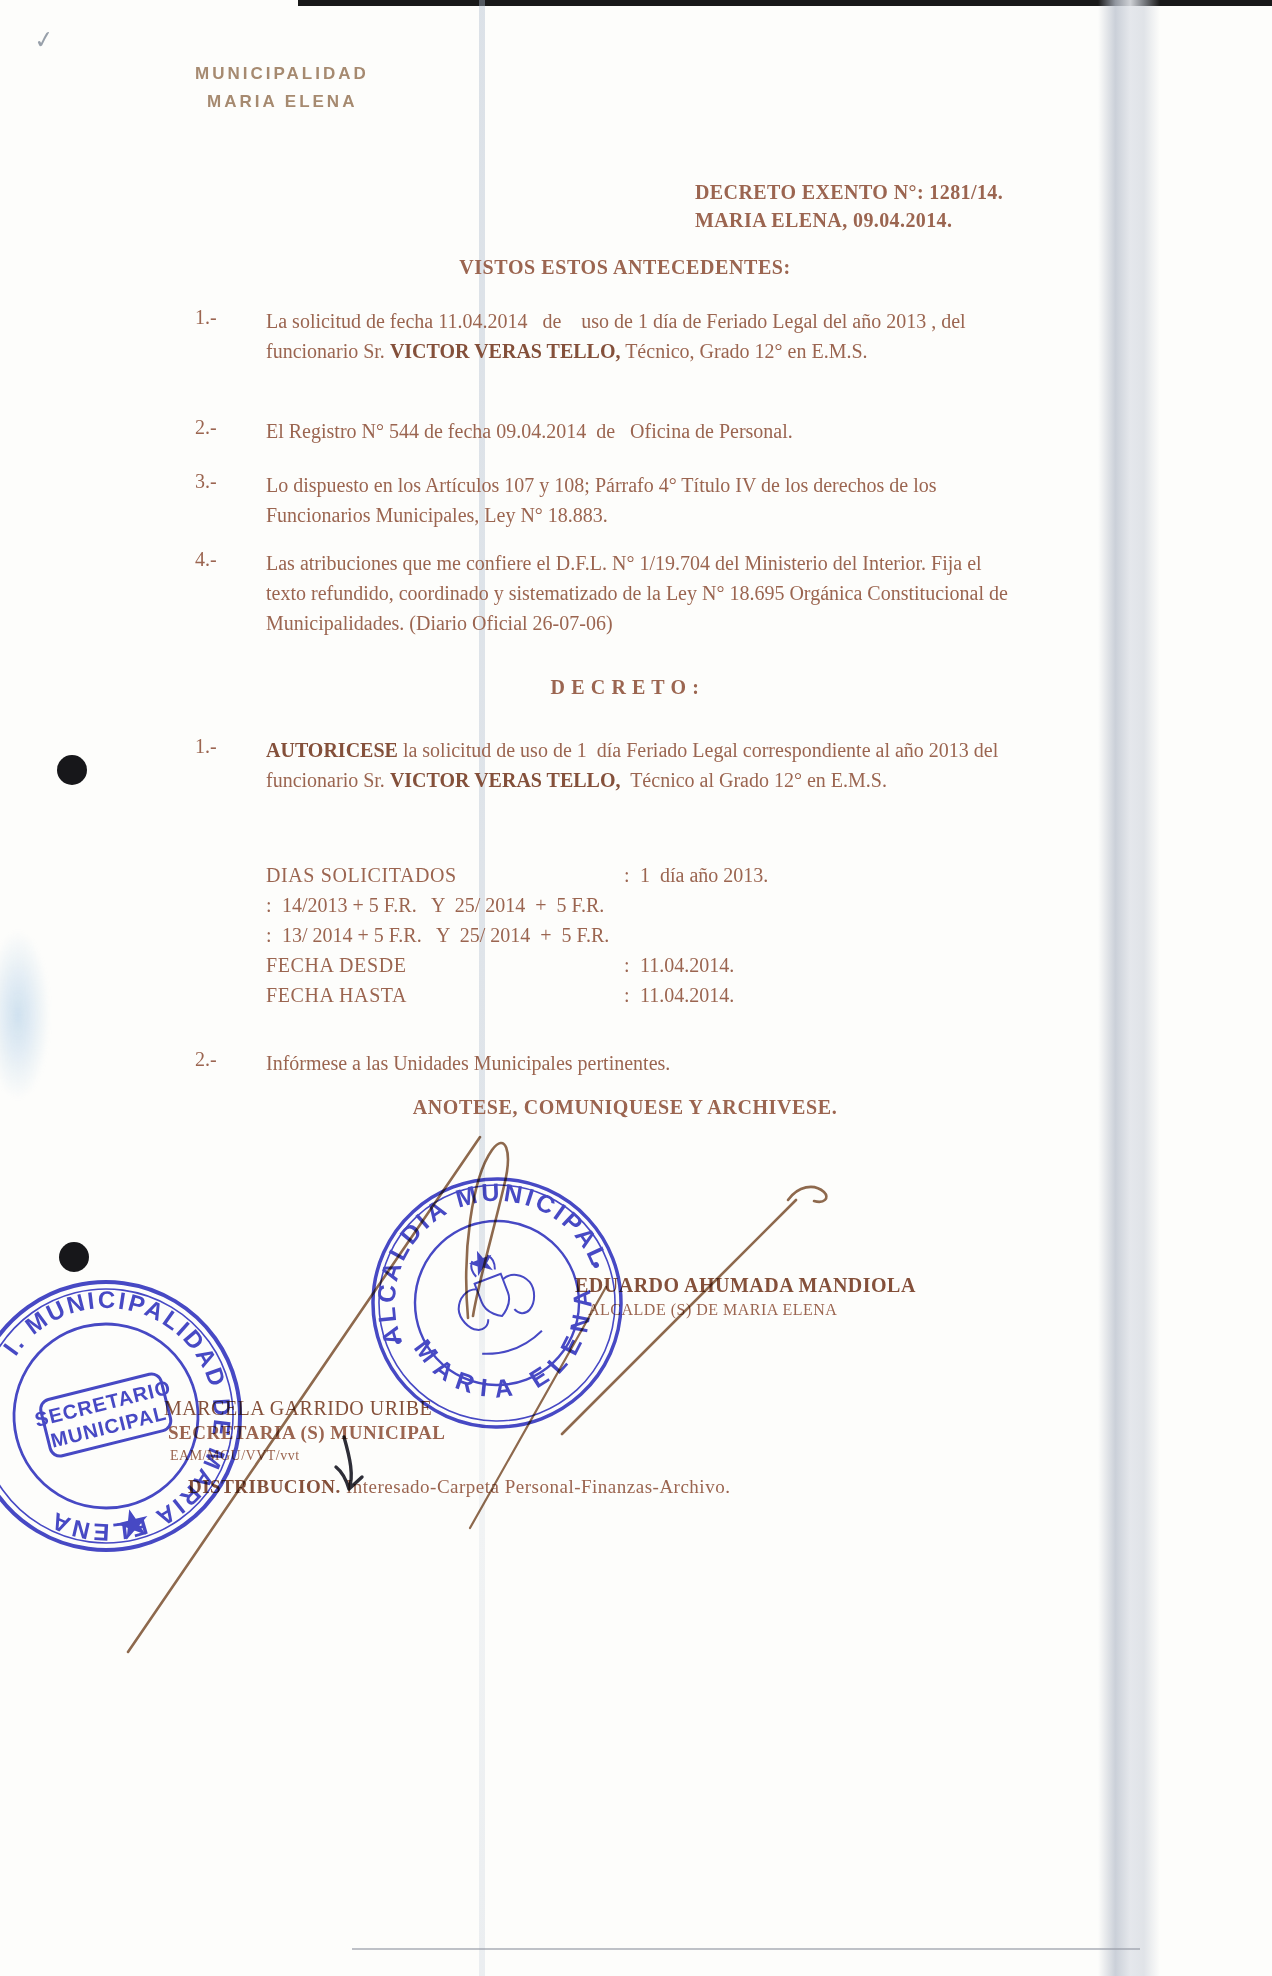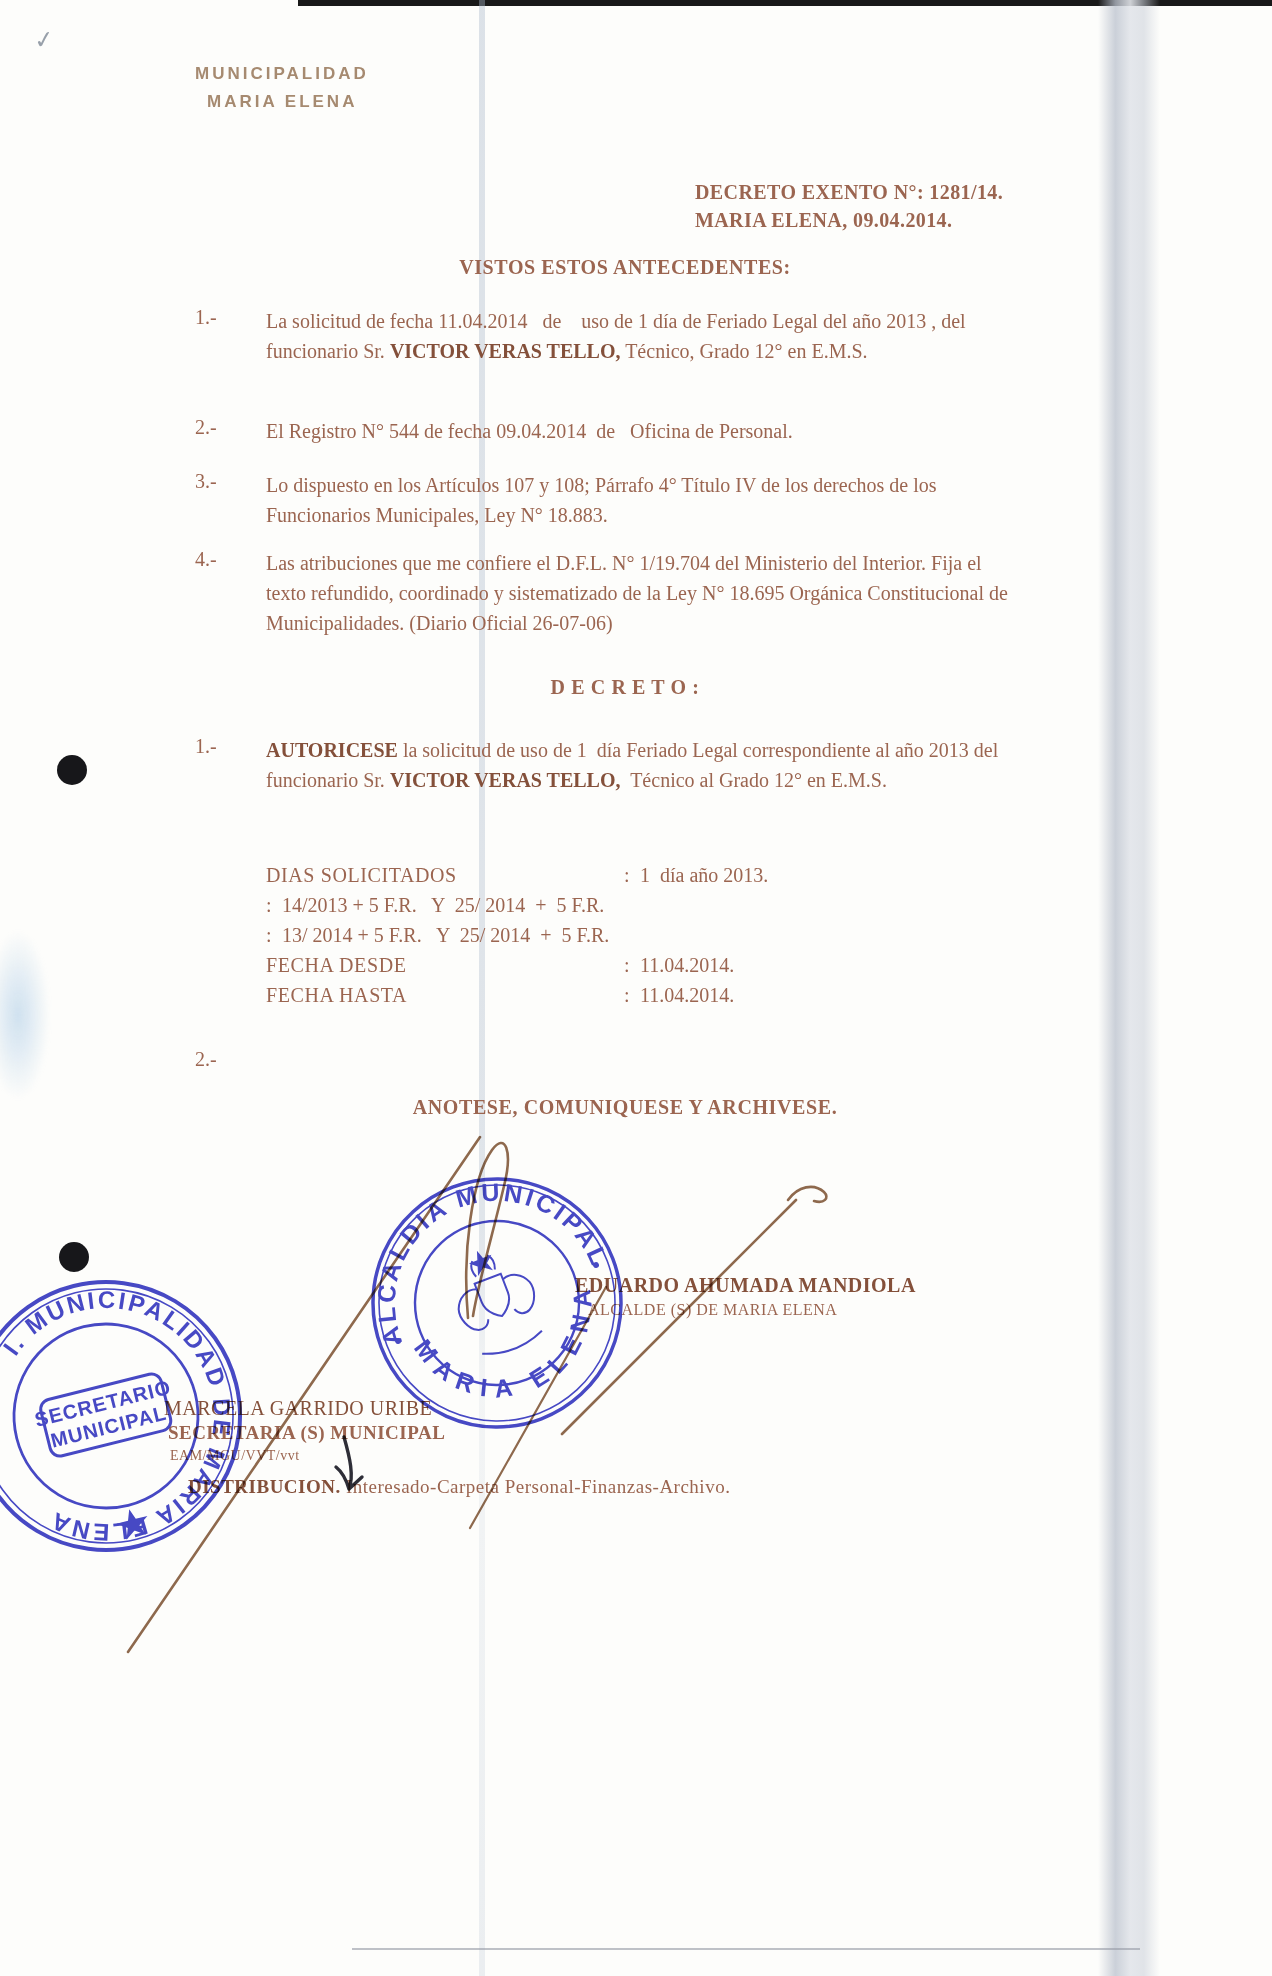--- a/index.html
+++ b/index.html
@@ -132,20 +132,21 @@
     </div>
     <div class="drow">
       <span class="dlbl">FECHA HASTA</span>
       <span class="dcol">:</span>
       <span class="dval">11.04.2014.</span>
     </div>
   </div>
 
   <div class="item" style="top:1048px">
     <span class="num">2.-</span>
+    <div class="txt"><span>Infórmese a las Unidades Municipales pertinentes.</span></div>
   </div>
 
   <div class="center-title" style="top:1096px">ANOTESE, COMUNIQUESE Y ARCHIVESE.</div>
 
   <div class="sigline alcalde-name">EDUARDO AHUMADA MANDIOLA</div>
   <div class="sigline alcalde-title">ALCALDE (S) DE MARIA ELENA</div>
   <div class="sigline sec-name">MARCELA GARRIDO URIBE</div>
   <div class="sigline sec-title">SECRETARIA (S) MUNICIPAL</div>
   <div class="sigline initials">EAM/MGU/VVT/vvt</div>
   <div class="sigline distribution"><span class="b">DISTRIBUCION. </span><span>Interesado-Carpeta Personal-Finanzas-Archivo.</span></div>

